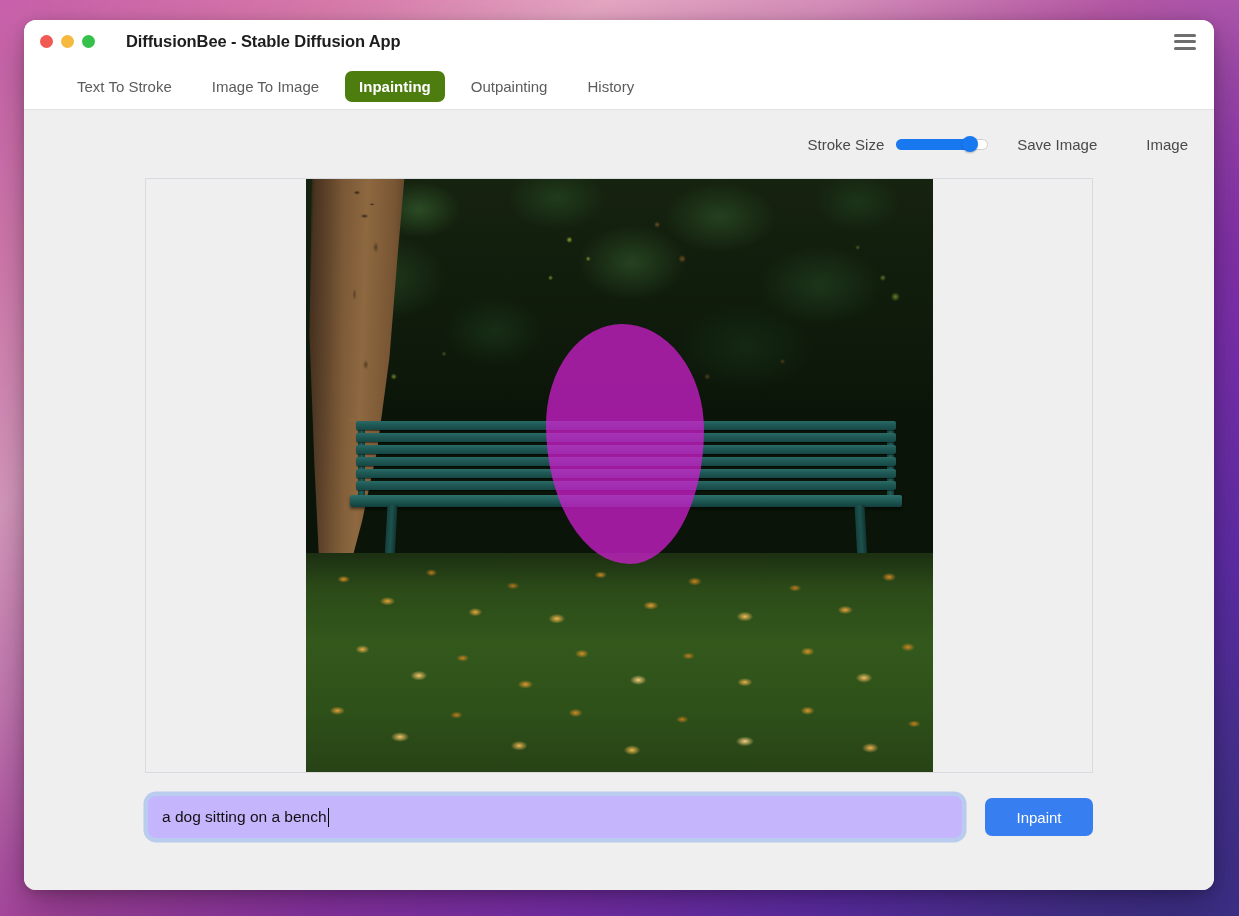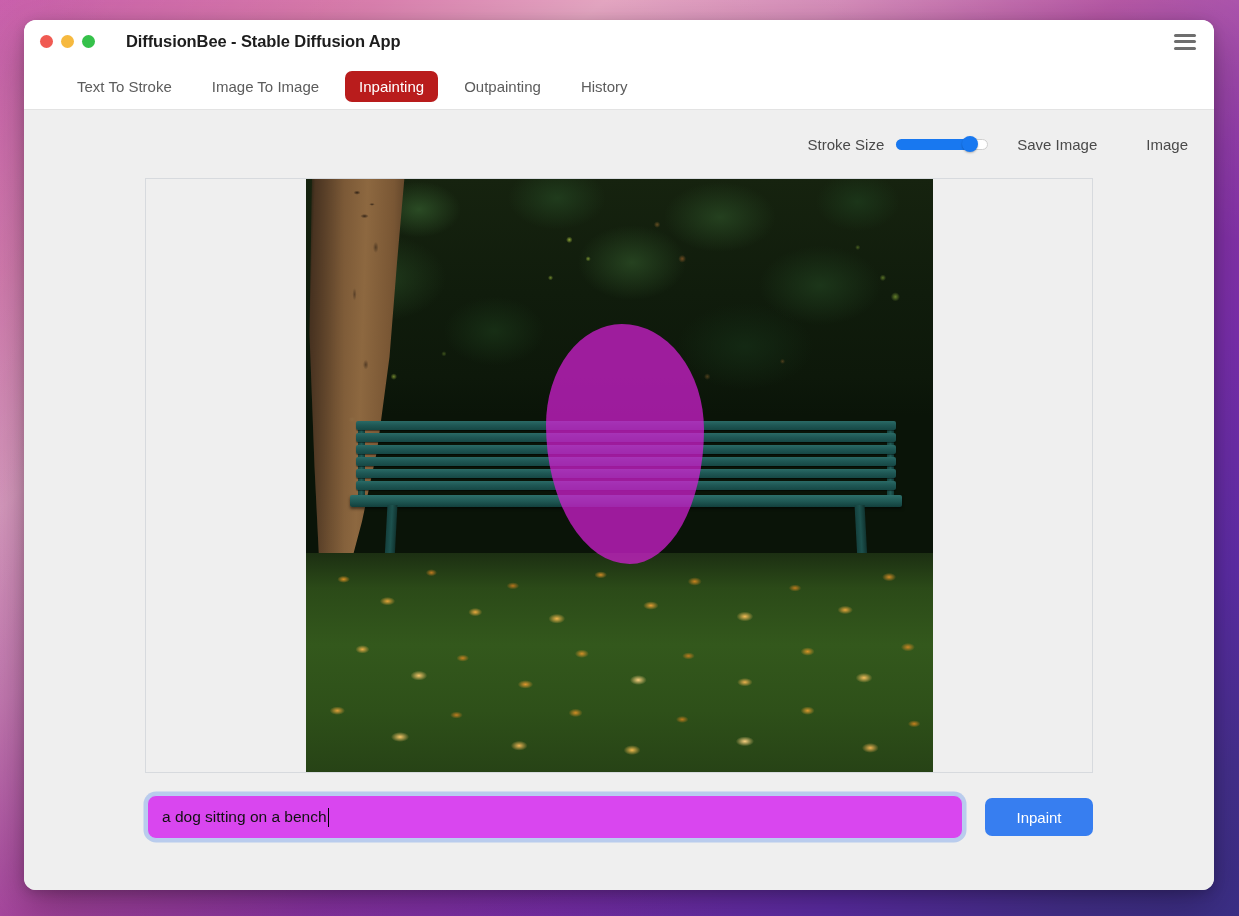--- a/index.html
+++ b/index.html
@@ -117,22 +117,23 @@
   }
   .tab {
     font-size: 15px;
     color: #5c5c5c;
     padding: 7px 14px;
     border-radius: 7px;
     cursor: pointer;
     white-space: nowrap;
   }
   .tab.active {
-    background: #b91c1c;
+    background: #4d7c0f;
     color: #ffffff;
+    font-weight: bold;
   }
 
   
   .content {
     flex: 1;
     background: #efefef;
     display: flex;
     flex-direction: column;
     position: relative;
   }
@@ -403,21 +404,21 @@
     display: flex;
     align-items: center;
     padding: 22px 0 0 0;
     margin: 0 auto;
     width: 948px;
     position: relative;
   }
   .prompt-field {
     flex: 1;
     height: 44px;
-    background: #d946ef;
+    background: #c4b5fd;
     border: 1px solid #b9cdf2;
     border-radius: 9px;
     display: flex;
     align-items: center;
     padding: 0 14px;
     box-shadow: 0 0 0 3.5px rgba(140,175,235,0.55);
     margin-left: 2px;
     cursor: text;
   }
   .prompt-text {

